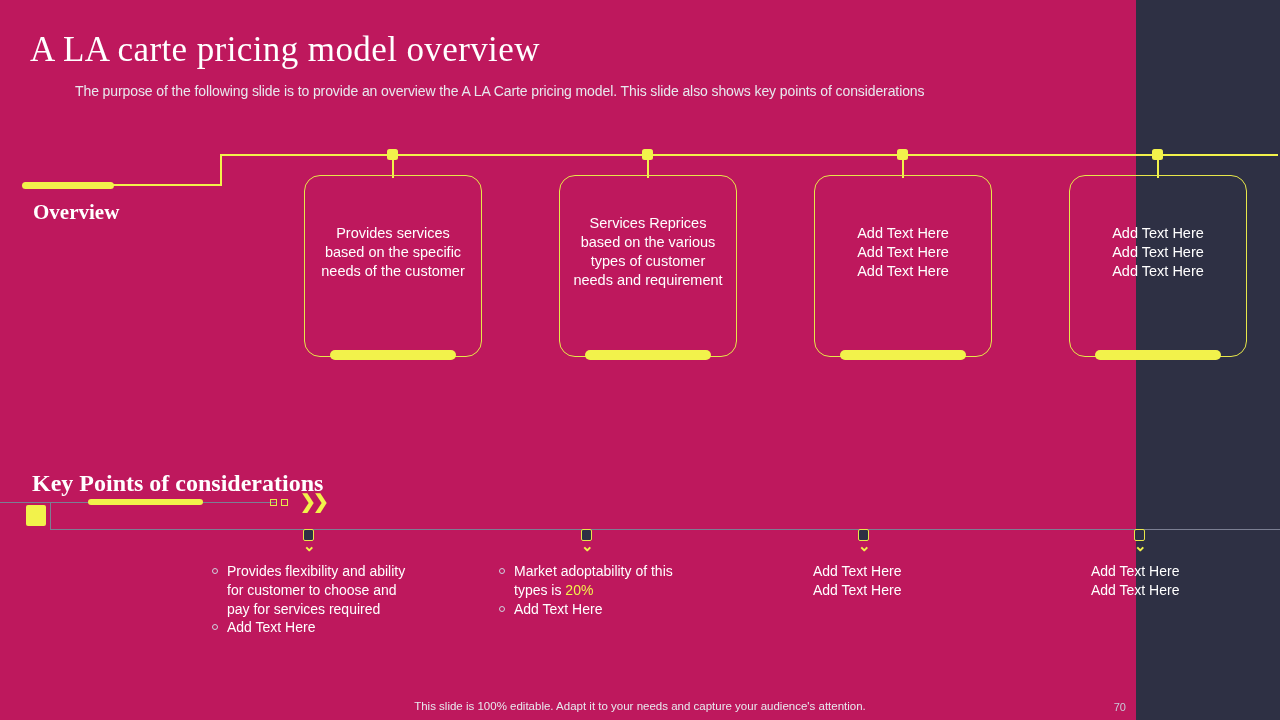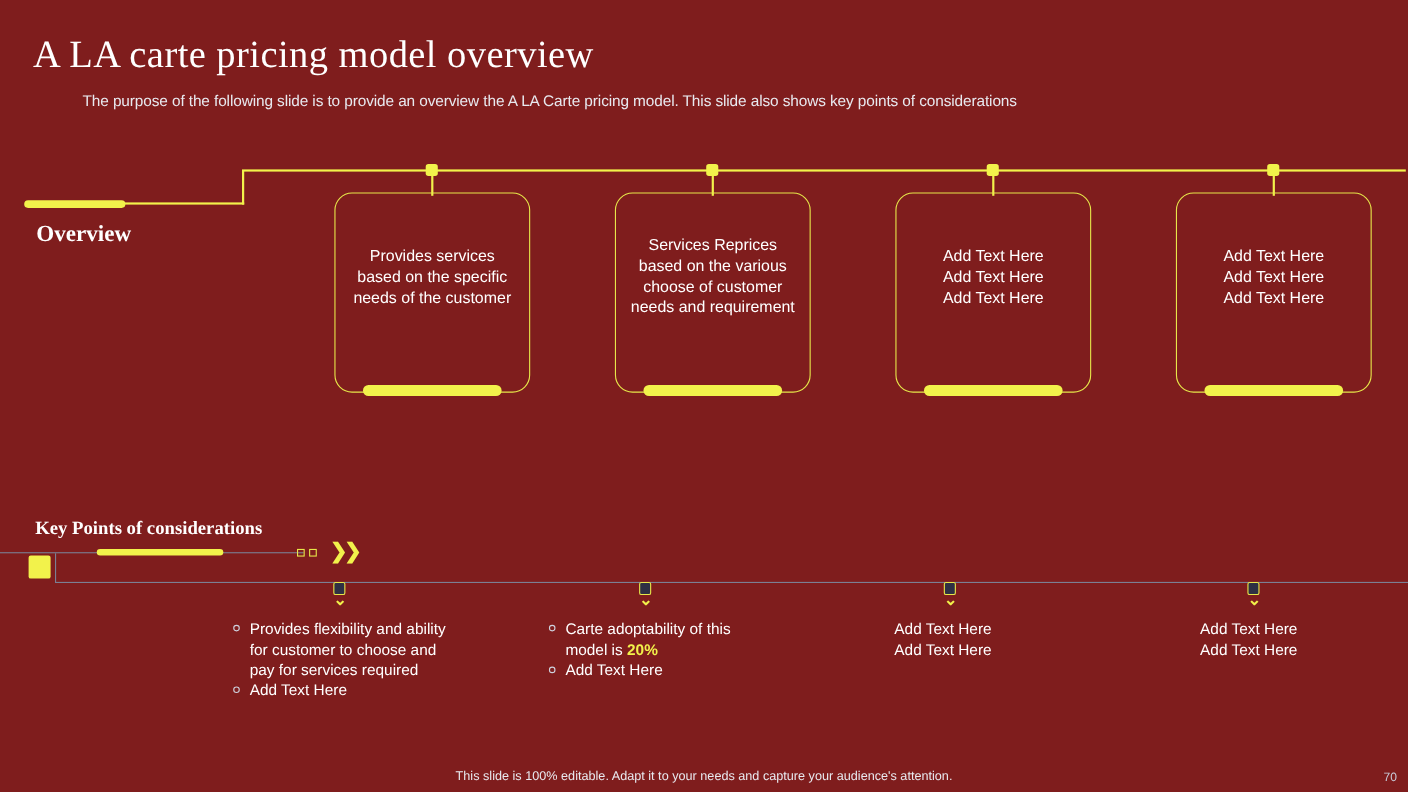--- a/index.html
+++ b/index.html
@@ -2,21 +2,21 @@
 <html><head>
 <meta charset="utf-8">
 <style>
   * { box-sizing: border-box; margin: 0; padding: 0; }
   html, body {
     width: 1280px; height: 720px;
     background: #2e3044;
     font-family: "Liberation Sans", sans-serif;
     overflow: hidden;
   }
-  .slide { position: relative; width: 1280px; height: 720px; background: #7f1d1d; }
+  .slide { position: relative; width: 1136px; height: 720px; background: #be185d; }
 
   
   .title {
     position: absolute; left: 30px; top: 30px;
     font-family: "Liberation Serif", serif;
     font-size: 35px; color: #ffffff; letter-spacing: 0.4px;
     white-space: nowrap;
   }
   .subtitle {
     position: absolute; left: 30px; top: 83px;
@@ -73,21 +73,21 @@
   }
   .node-stem {
     position: absolute; top: 158px;
     width: 1.5px; height: 20px; background: #f2f24b;
   }
 
   
   .sec-key-label {
     position: absolute; left: 32px; top: 470px;
     font-family: "Liberation Serif", serif; font-weight: bold;
-    font-size: 17px; color: #ffffff;
+    font-size: 24px; color: #ffffff;
   }
   .key-bar {
     position: absolute; left: 88px; top: 499px;
     width: 115px; height: 6px; background: #f2f24b; border-radius: 3px;
   }
   .key-sq-filled {
     position: absolute; left: 26px; top: 505px;
     width: 20px; height: 21px; background: #f2f24b; border-radius: 2px;
   }
   .gray-line-top {
@@ -127,21 +127,21 @@
   .bgroup { position: absolute; top: 562px; }
   .brow { display: flex; align-items: flex-start; }
   .bullet {
     width: 6px; height: 6px; border: 1.2px solid #cfd2de; border-radius: 50%;
     margin-top: 6px; margin-right: 9px; flex: 0 0 auto;
   }
   .bullet.hidden { visibility: hidden; width: 0; margin-right: 0; border: 0; }
   .btext {
     font-size: 14px; line-height: 18.8px; color: #ffffff;
   }
-  .hl { color: #f2f24b; font-weight: bold; }
+  .hl { color: #f2f24b; font-weight: normal; }
 
   
   .footer {
     position: absolute; left: 0; top: 700px; width: 1280px;
     text-align: center; font-size: 11.5px; color: #e8e9ef;
   }
   .pagenum {
     position: absolute; right: 10px; top: 701px;
     font-size: 11px; color: #c8cbd8;
   }
@@ -168,21 +168,21 @@
   <div class="node-stem" style="left:902px"></div>
   <div class="node-sq" style="left:1152px"></div>
   <div class="node-stem" style="left:1157px"></div>
 
   <div class="card" style="left:304px">
     <div class="card-text center">Provides services based on the specific needs of the  customer</div>
   </div>
   <div class="card-bar" style="left:330px"></div>
 
   <div class="card" style="left:559px">
-    <div class="card-text center">Services Reprices based on the various choose of customer needs and requirement</div>
+    <div class="card-text center">Services Reprices based on the various types of customer needs and requirement</div>
   </div>
   <div class="card-bar" style="left:585px"></div>
 
   <div class="card" style="left:814px">
     <div class="card-text left">
       <div>Add Text Here</div>
       <div>Add Text Here</div>
       <div>Add Text Here</div>
     </div>
   </div>
@@ -223,21 +223,21 @@
     </div>
     <div class="brow">
       <span class="bullet"></span>
       <span class="btext">Add Text Here</span>
     </div>
   </div>
 
   <div class="bgroup" style="left:499px; width:195px">
     <div class="brow">
       <span class="bullet"></span>
-      <span class="btext"><span>Carte adoptability of this model is </span><span class="hl">20%</span></span>
+      <span class="btext"><span>Market adoptability of this types is </span><span class="hl">20%</span></span>
     </div>
     <div class="brow">
       <span class="bullet"></span>
       <span class="btext">Add Text Here</span>
     </div>
   </div>
 
   <div class="bgroup" style="left:813px; width:195px">
     <div class="brow">
       <span class="bullet hidden"></span>

